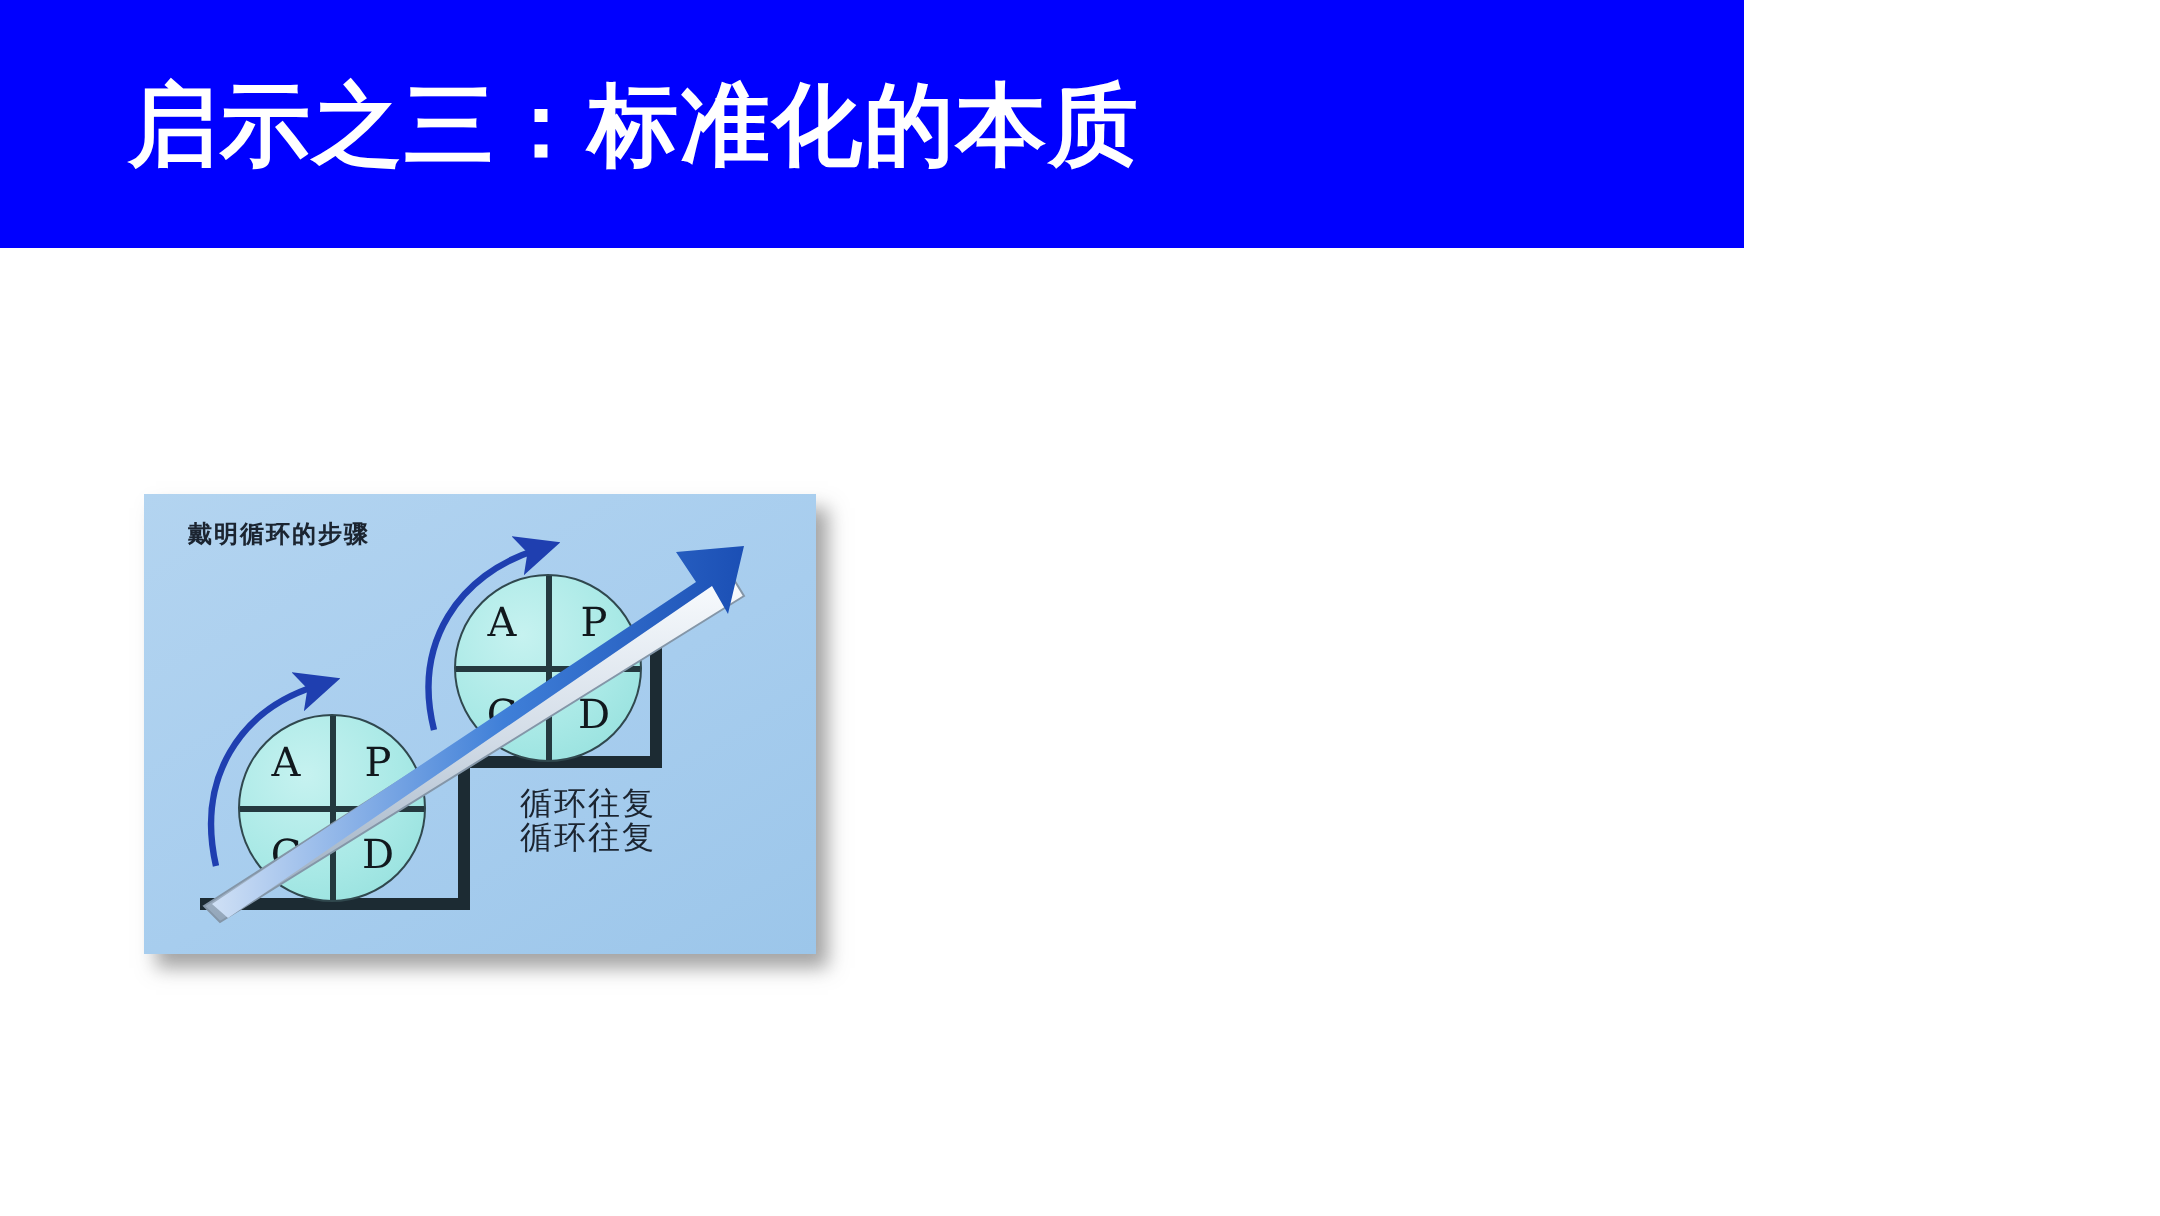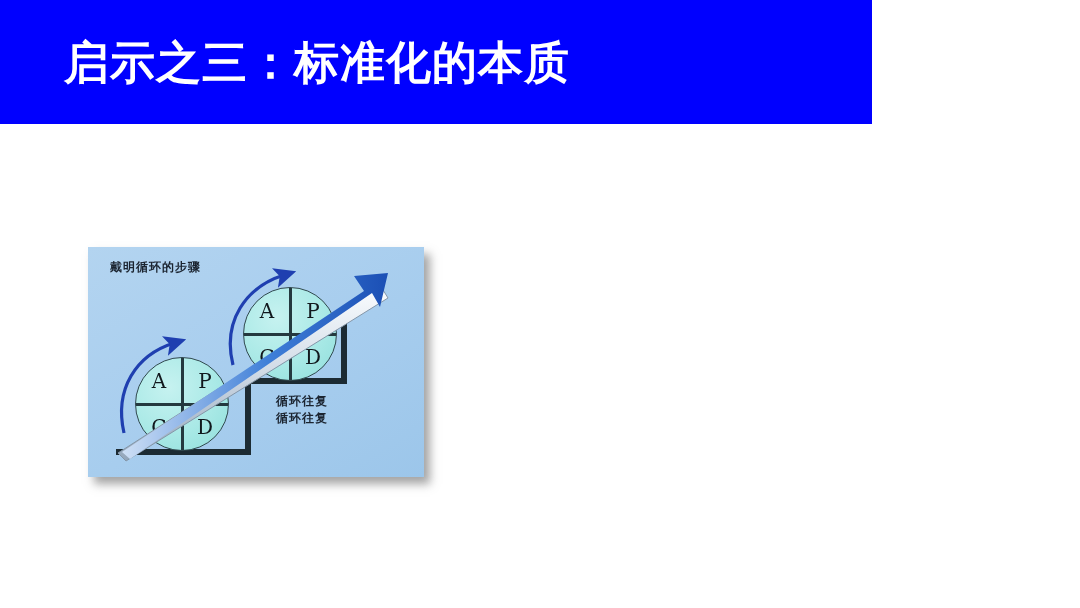--- a/index.html
+++ b/index.html
@@ -39,21 +39,21 @@
     font-weight: 700;
     color: #ffffff;
     letter-spacing: 1px;
     white-space: nowrap;
     font-family: "DejaVu Sans", "Liberation Sans", sans-serif;
   }
 
   
   #pdca-figure {
     position: absolute;
-    left: 88px;
+    left: 72px;
     top: 247px;
     width: 336px;
     height: 230px;
     background: #f0abfc;
     box-shadow: 6px 7px 9px rgba(90,90,90,0.55);
     overflow: hidden;
   }
   #pdca-figure .fig-inner {
     position: absolute;
     inset: 0;
@@ -67,23 +67,23 @@
     line-height: 16px;
     font-weight: 700;
     color: #1b2430;
     letter-spacing: 1px;
     white-space: nowrap;
   }
   .pdca-note {
     position: absolute;
     left: 188px;
     top: 146px;
-    font-size: 12px;
+    font-size: 16px;
     line-height: 17px;
-    font-weight: 700;
+    font-weight: 400;
     color: #1b2430;
     letter-spacing: 1px;
     white-space: nowrap;
   }
   .pdca-circle {
     position: absolute;
     border-radius: 50%;
     background: radial-gradient(circle at 36% 32%, #c6f2f0 0%, #a9e9e6 55%, #8fdedb 100%);
     border: 1.5px solid #30484e;
     box-sizing: border-box;

